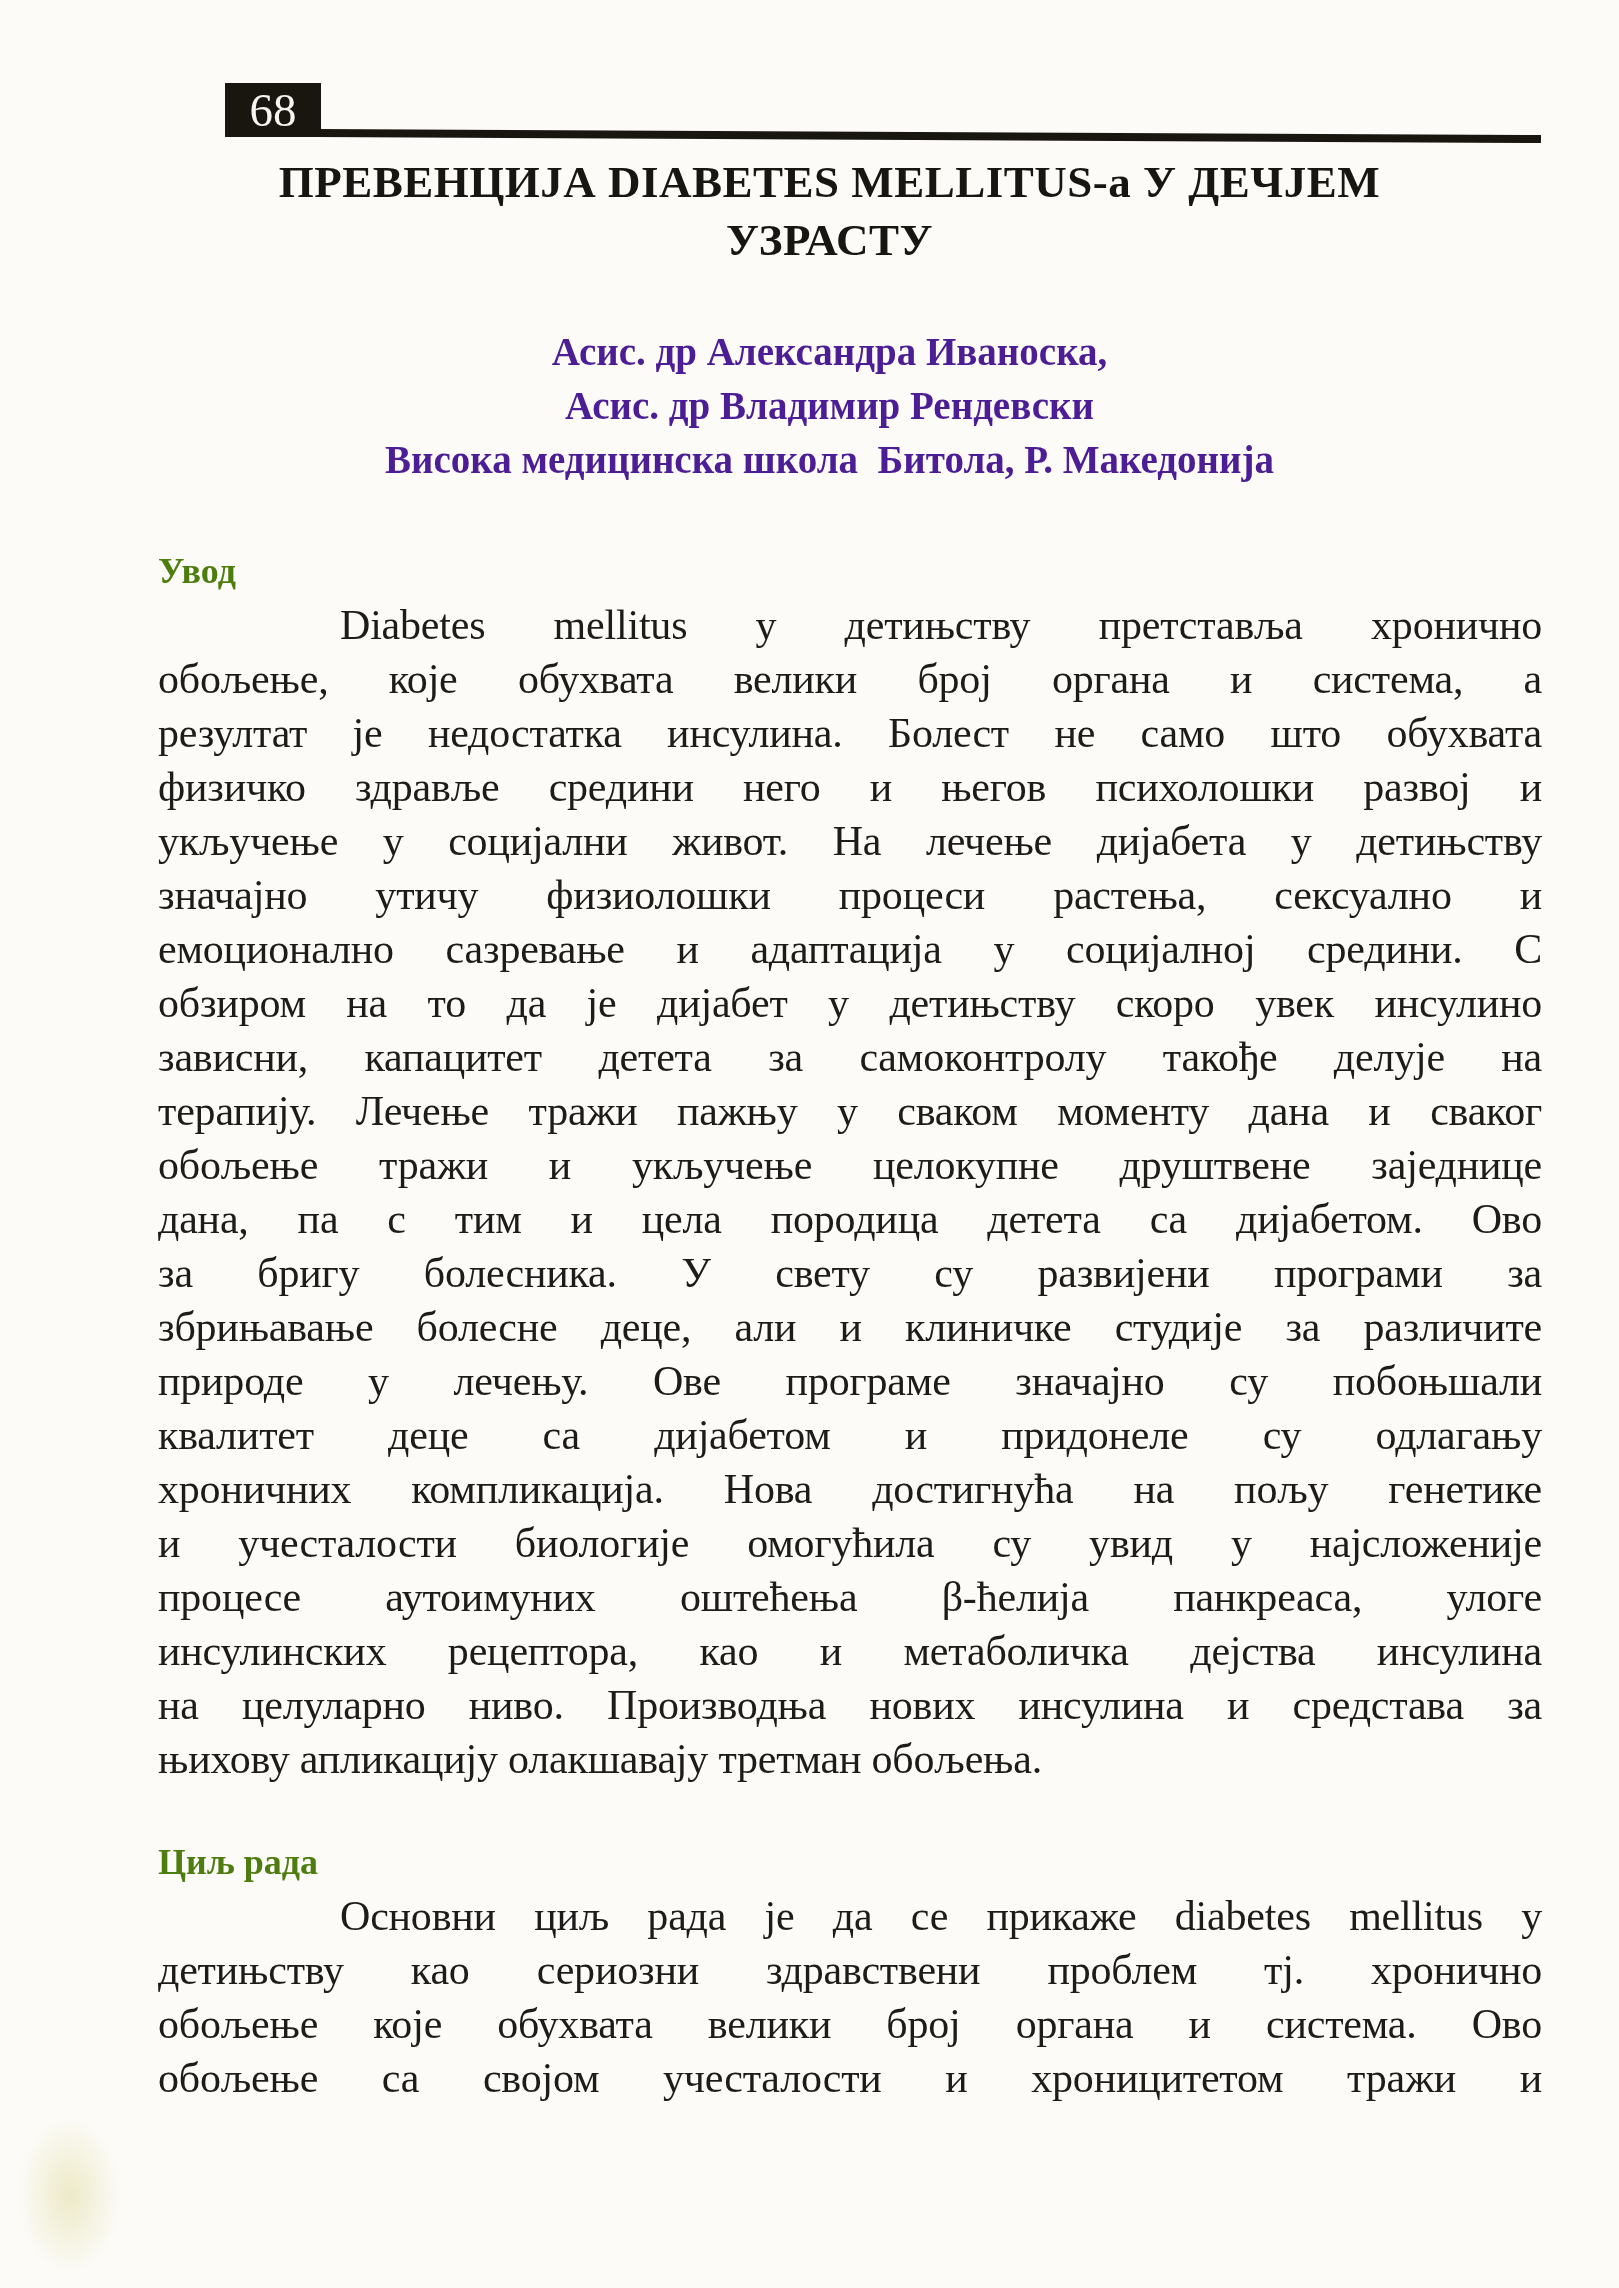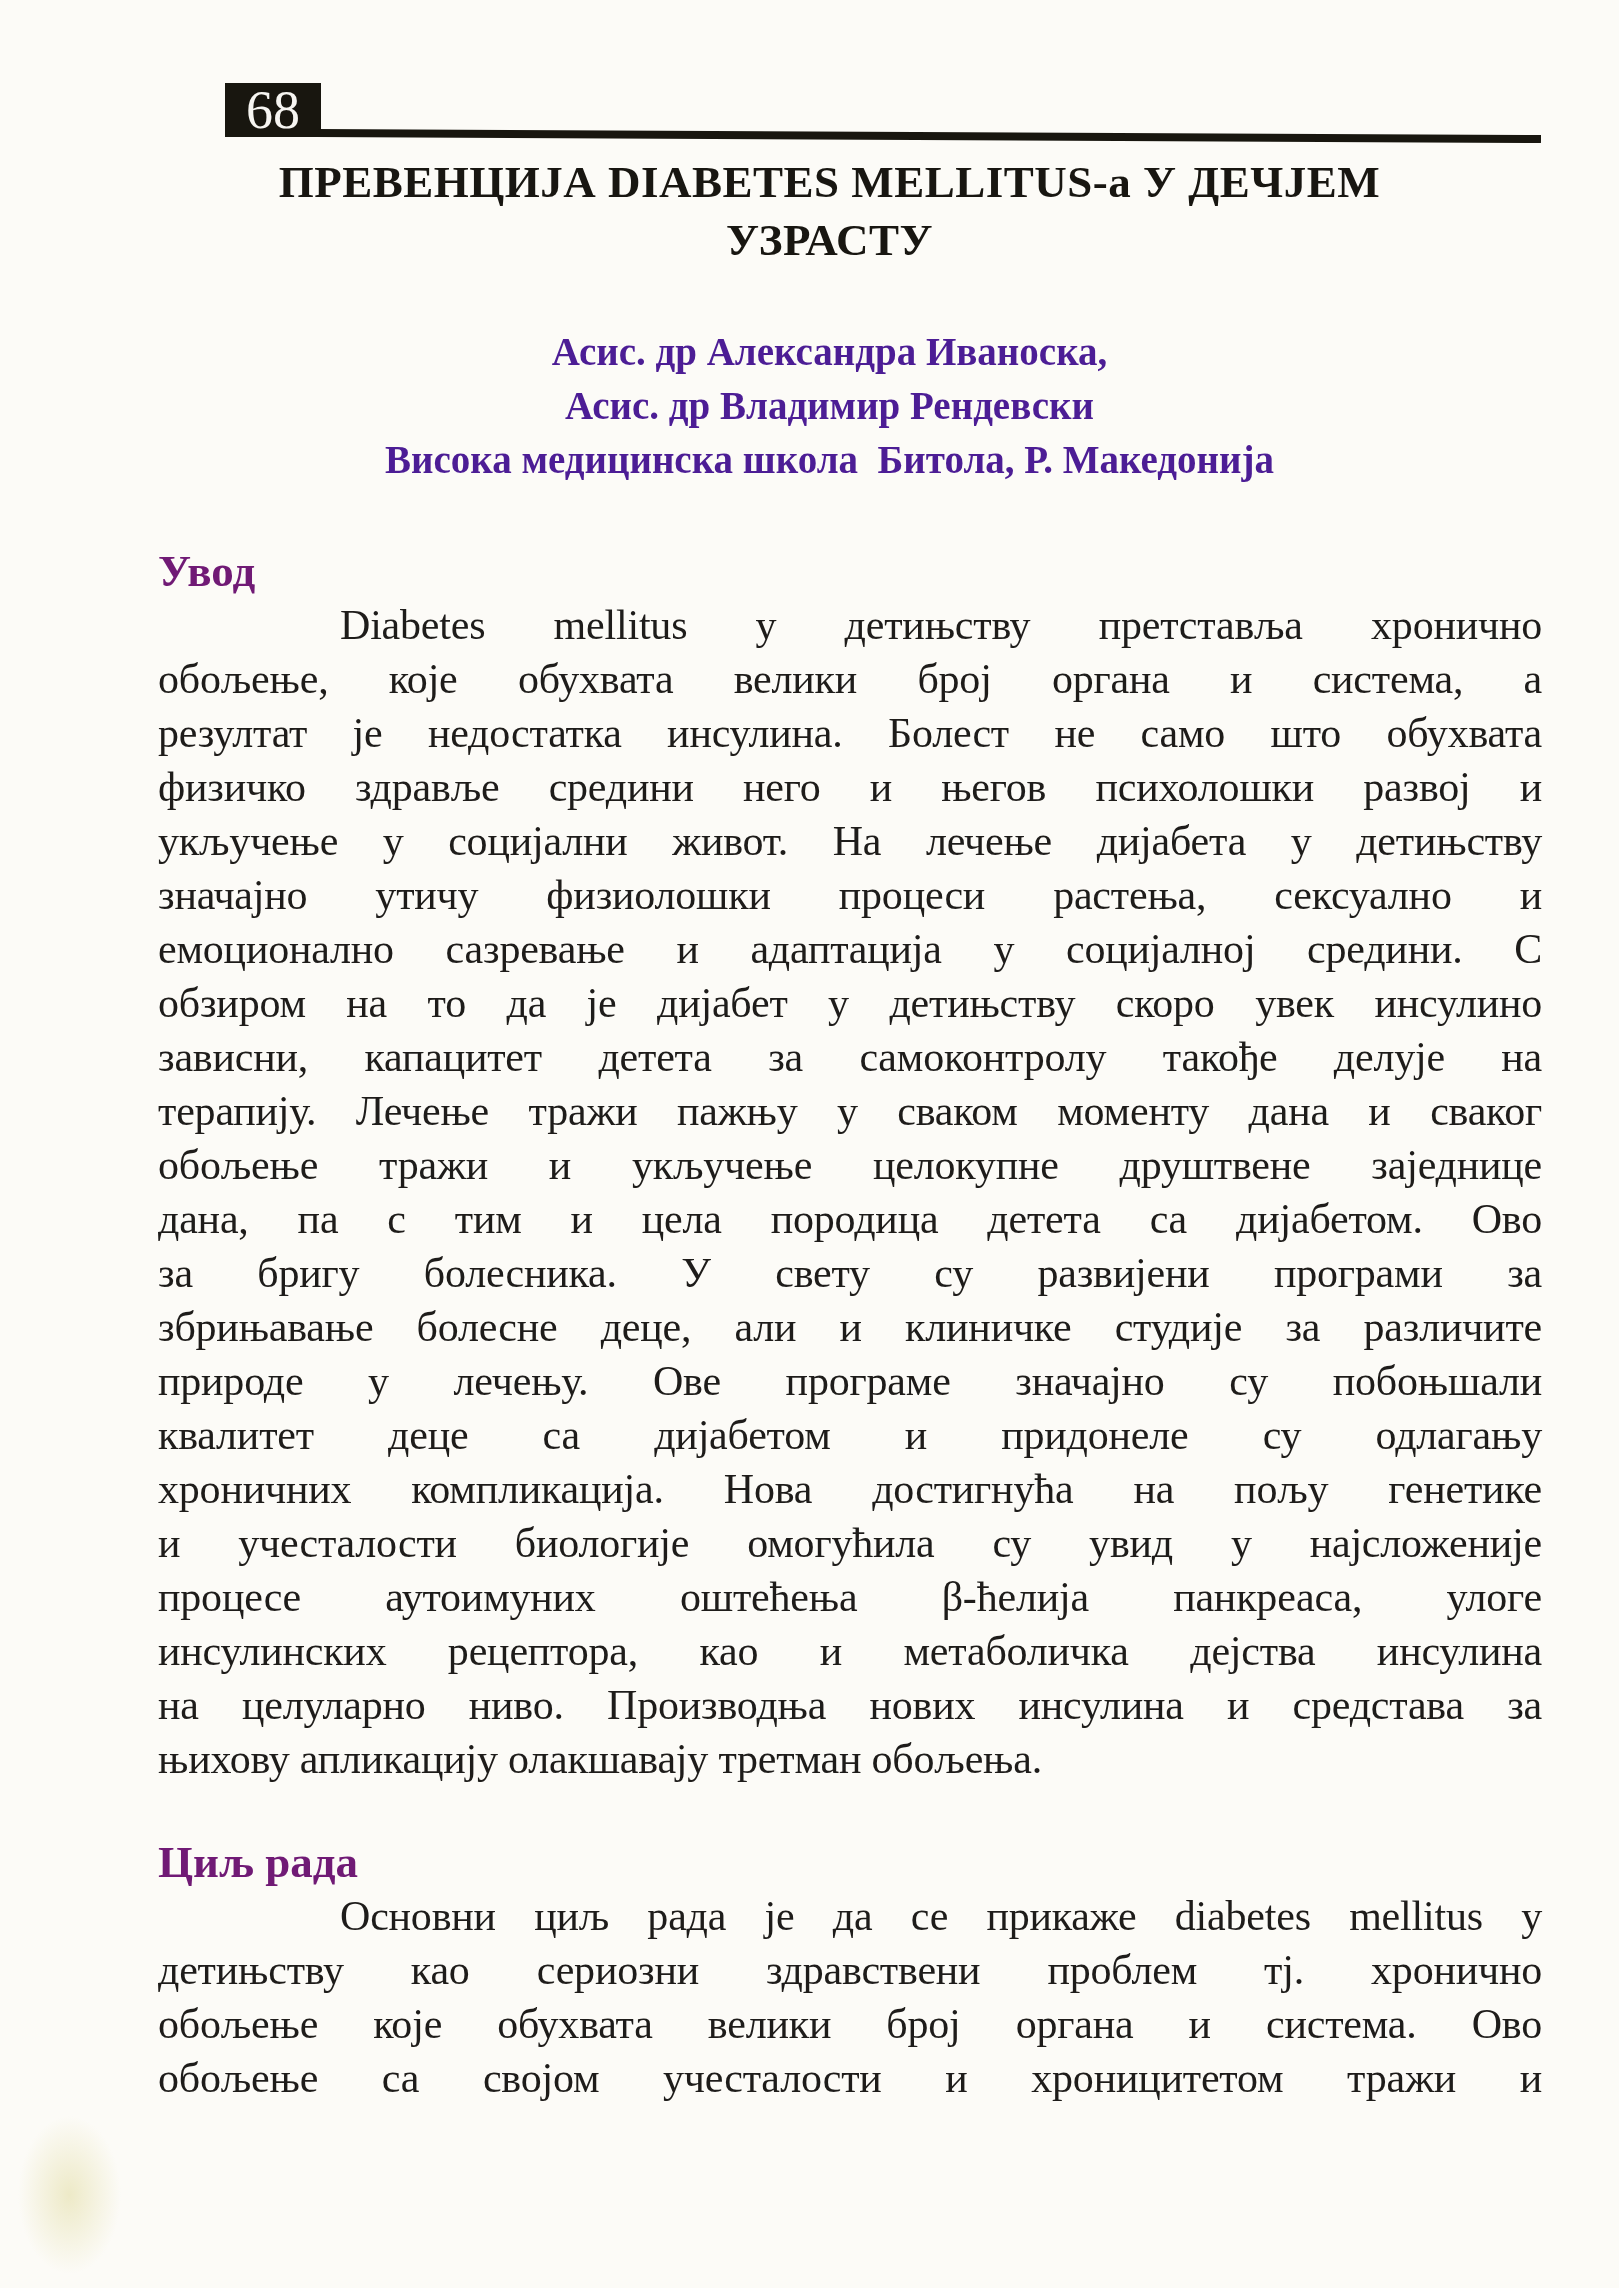--- a/index.html
+++ b/index.html
@@ -23,21 +23,21 @@
     position: absolute;
     left: 225px;
     top: 83px;
     width: 96px;
     height: 54px;
     background: #18160f;
     color: #f6f5f1;
     display: flex;
     align-items: center;
     justify-content: center;
-    font-size: 54px;
+    font-size: 47px;
     line-height: 1;
   }
   .header-rule {
     position: absolute;
     left: 317px;
     top: 129px;
     width: 1224px;
     height: 7.9px;
     background: #18160f;
     transform: rotate(0.28deg);
@@ -77,24 +77,24 @@
   .content {
     position: absolute;
     left: 158px;
     top: 544px;
     width: 1384px;
     font-size: 42px;
     line-height: 54px;
   }
   .heading {
     margin: 0;
-    font-size: 45px;
+    font-size: 36px;
     font-weight: bold;
     line-height: 54px;
-    color: #701a75;
+    color: #4d7c0f;
   }
   .heading-gap { margin-top: 49px; }
   .para { margin: 0; }
   .line {
     text-align: justify;
     text-align-last: justify;
     text-justify: inter-word;
     letter-spacing: -0.2px;
   }
   .line.indent { text-indent: 182px; }

